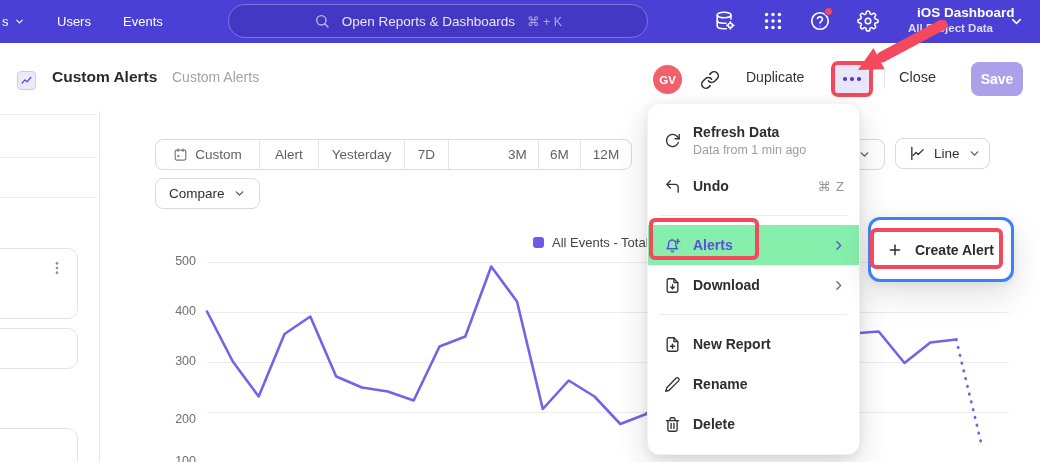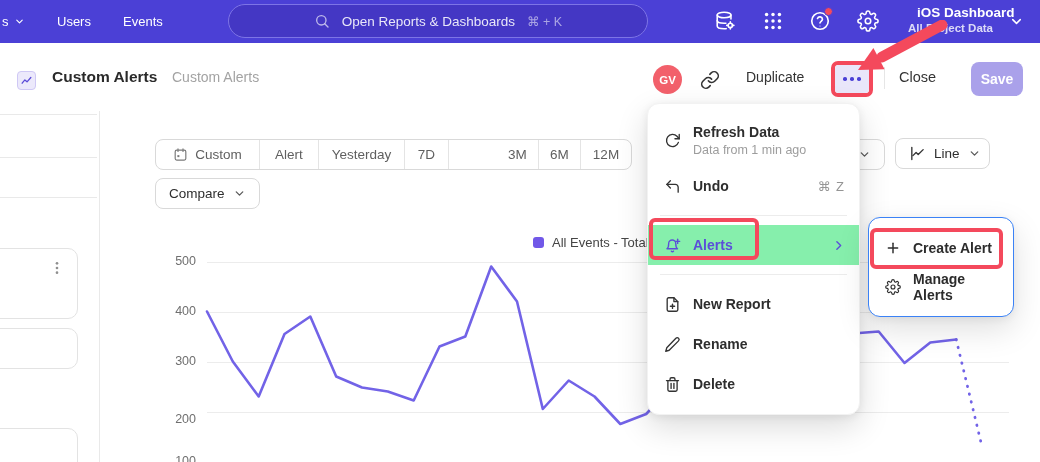--- a/index.html
+++ b/index.html
@@ -95,21 +95,21 @@
   .mrow.tall { height:52px; }
   .mrow .col { display:flex; flex-direction:column; justify-content:center; }
   .mrow .sub { font-size:12.5px; font-weight:400; color:#9d9d9d; margin-top:3px; }
   .mrow.hl { background:#86efac; color:#5b4ed8;justify-content:flex-end; }
   .mrow.hl .ric, .mrow.hl .chevr { color:#5b4ed8; }
   .chevr { width:13px; height:13px; color:#6e6e6e; }
   .mdiv { height:1px; background:#ececec; margin:9px 12px; }
 
   
   .submenu { position:absolute; left:868px; top:217px; width:146px; background:#fff; border-radius:12px;
-             padding:10px 0; z-index:41; border:1px solid #3b82f6;
+             padding:10px 0; z-index:41; border:3px solid #3b82f6;
              box-shadow:0 12px 32px rgba(0,0,0,.13), 0 2px 8px rgba(0,0,0,.06); }
   .srow { display:flex; align-items:center; height:39px; gap:12px; padding:0 12px 0 16px;
           font-size:14px; font-weight:600; color:#2c2c2c; cursor:pointer; }
   .srow .ric { width:16px; height:16px; color:#2c2c2c; }
 
   .redbox { position:absolute; border:4px solid #f4495c; border-radius:6px; z-index:45; pointer-events:none; }
 </style>
 </head>
 <body>
 
@@ -436,20 +436,30 @@
   <div class="mrow hl">
     <svg class="ic ric">
         <use href="#i-bell-plus"></use>
       </svg>
     <span>Alerts</span>
     <span class="grow"></span>
     <svg class="ic chevr">
         <use href="#i-chev-r"></use>
       </svg>
   </div>
+  <div class="mrow">
+    <svg class="ic ric">
+        <use href="#i-download"></use>
+      </svg>
+    <span>Download</span>
+    <span class="grow"></span>
+    <svg class="ic chevr">
+        <use href="#i-chev-r"></use>
+      </svg>
+  </div>
   <div class="mdiv"></div>
   <div class="mrow">
     <svg class="ic ric">
         <use href="#i-file-plus"></use>
       </svg>
     <span>New Report</span>
   </div>
   <div class="mrow">
     <svg class="ic ric">
         <use href="#i-pencil"></use>
@@ -464,22 +474,16 @@
   </div>
 </div>
 
 <div class="submenu">
   <div class="srow">
     <svg class="ic ric">
         <use href="#i-plus"></use>
       </svg>
     <span>Create Alert</span>
   </div>
-  <div class="srow">
-    <svg class="ic ric">
-        <use href="#i-gear"></use>
-      </svg>
-    <span>Manage Alerts</span>
-  </div>
 </div>
 
 <div class="redbox" style="left:649px;top:218px;width:110px;height:42px"></div>
 <div class="redbox" style="left:870px;top:228px;width:133px;height:41px"></div>
 
 </body></html>

